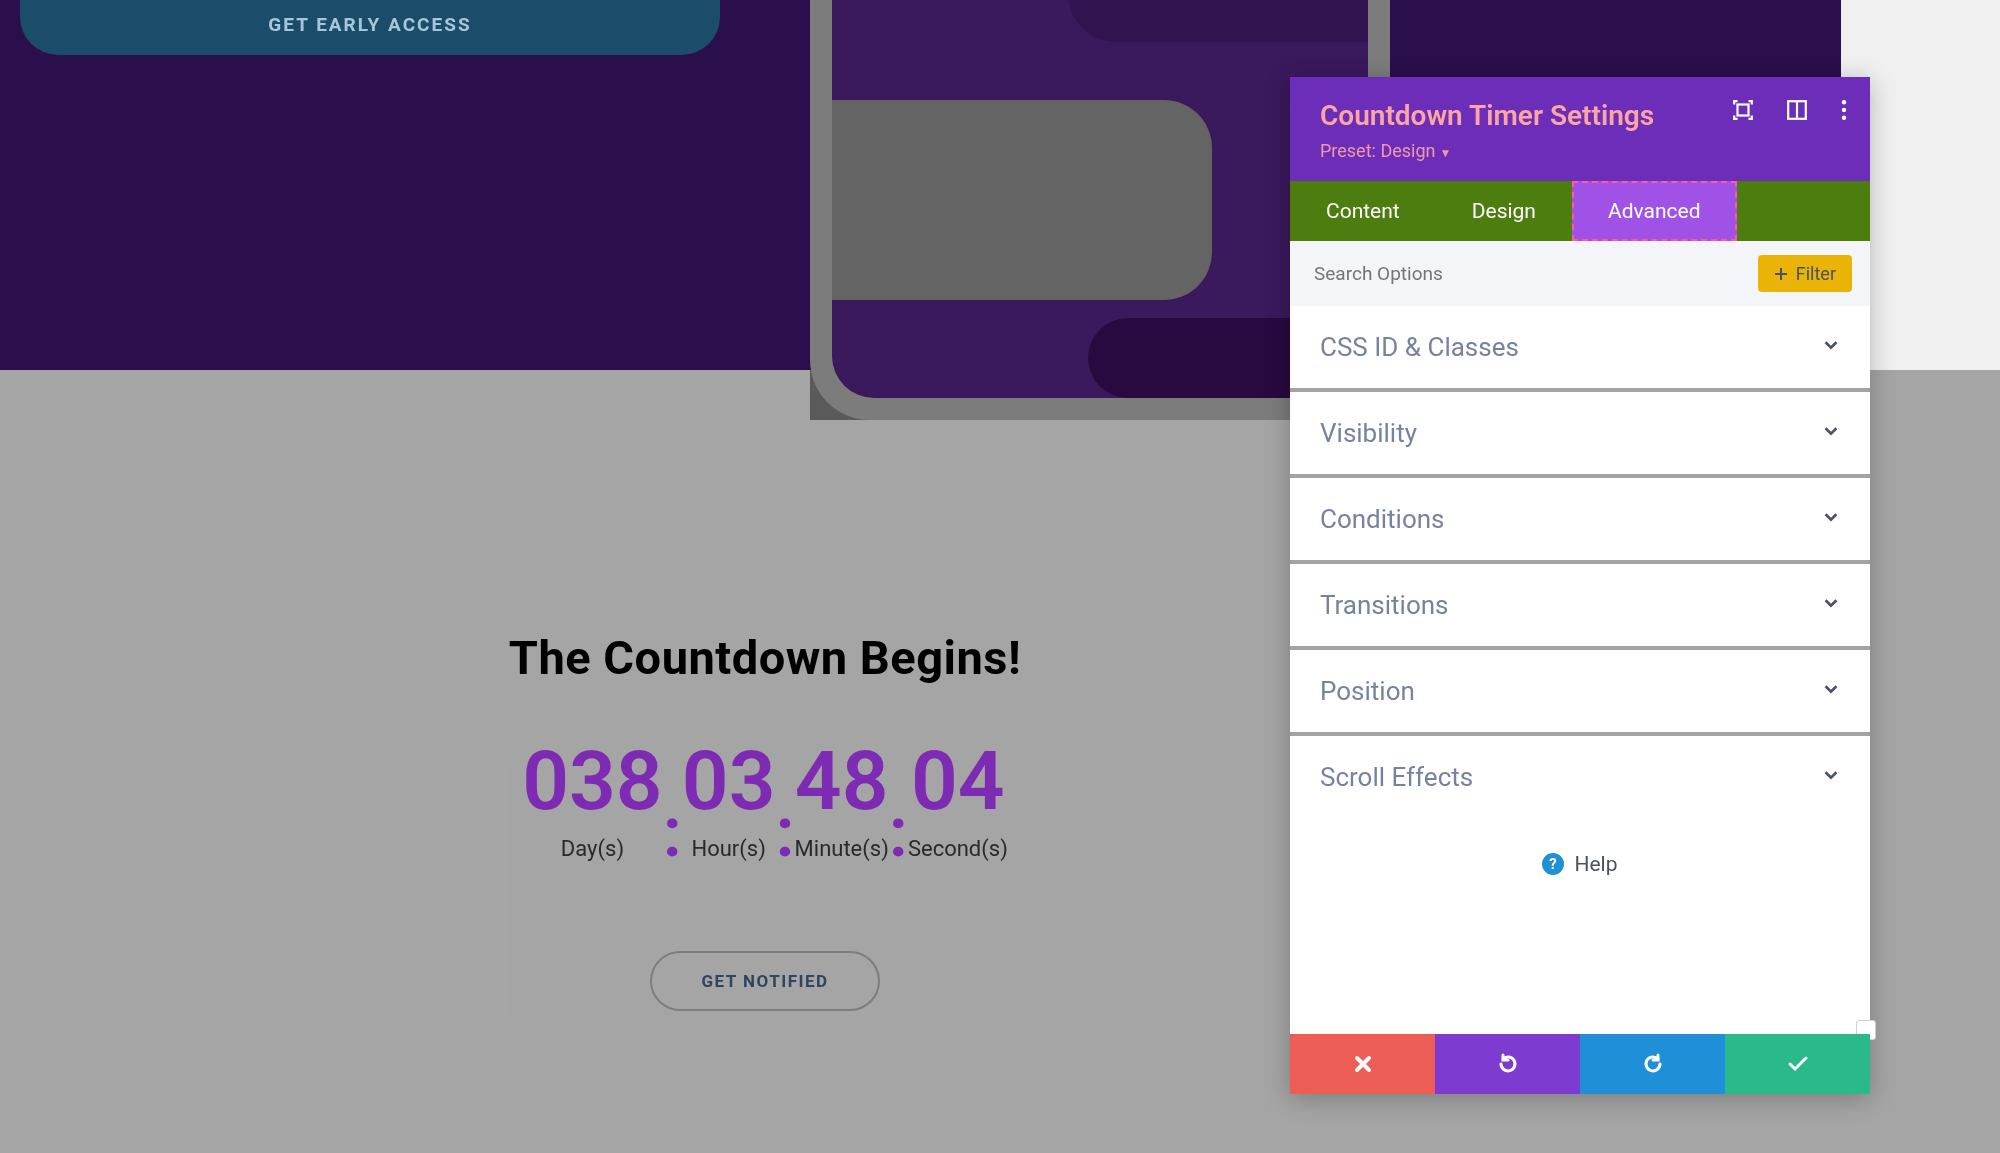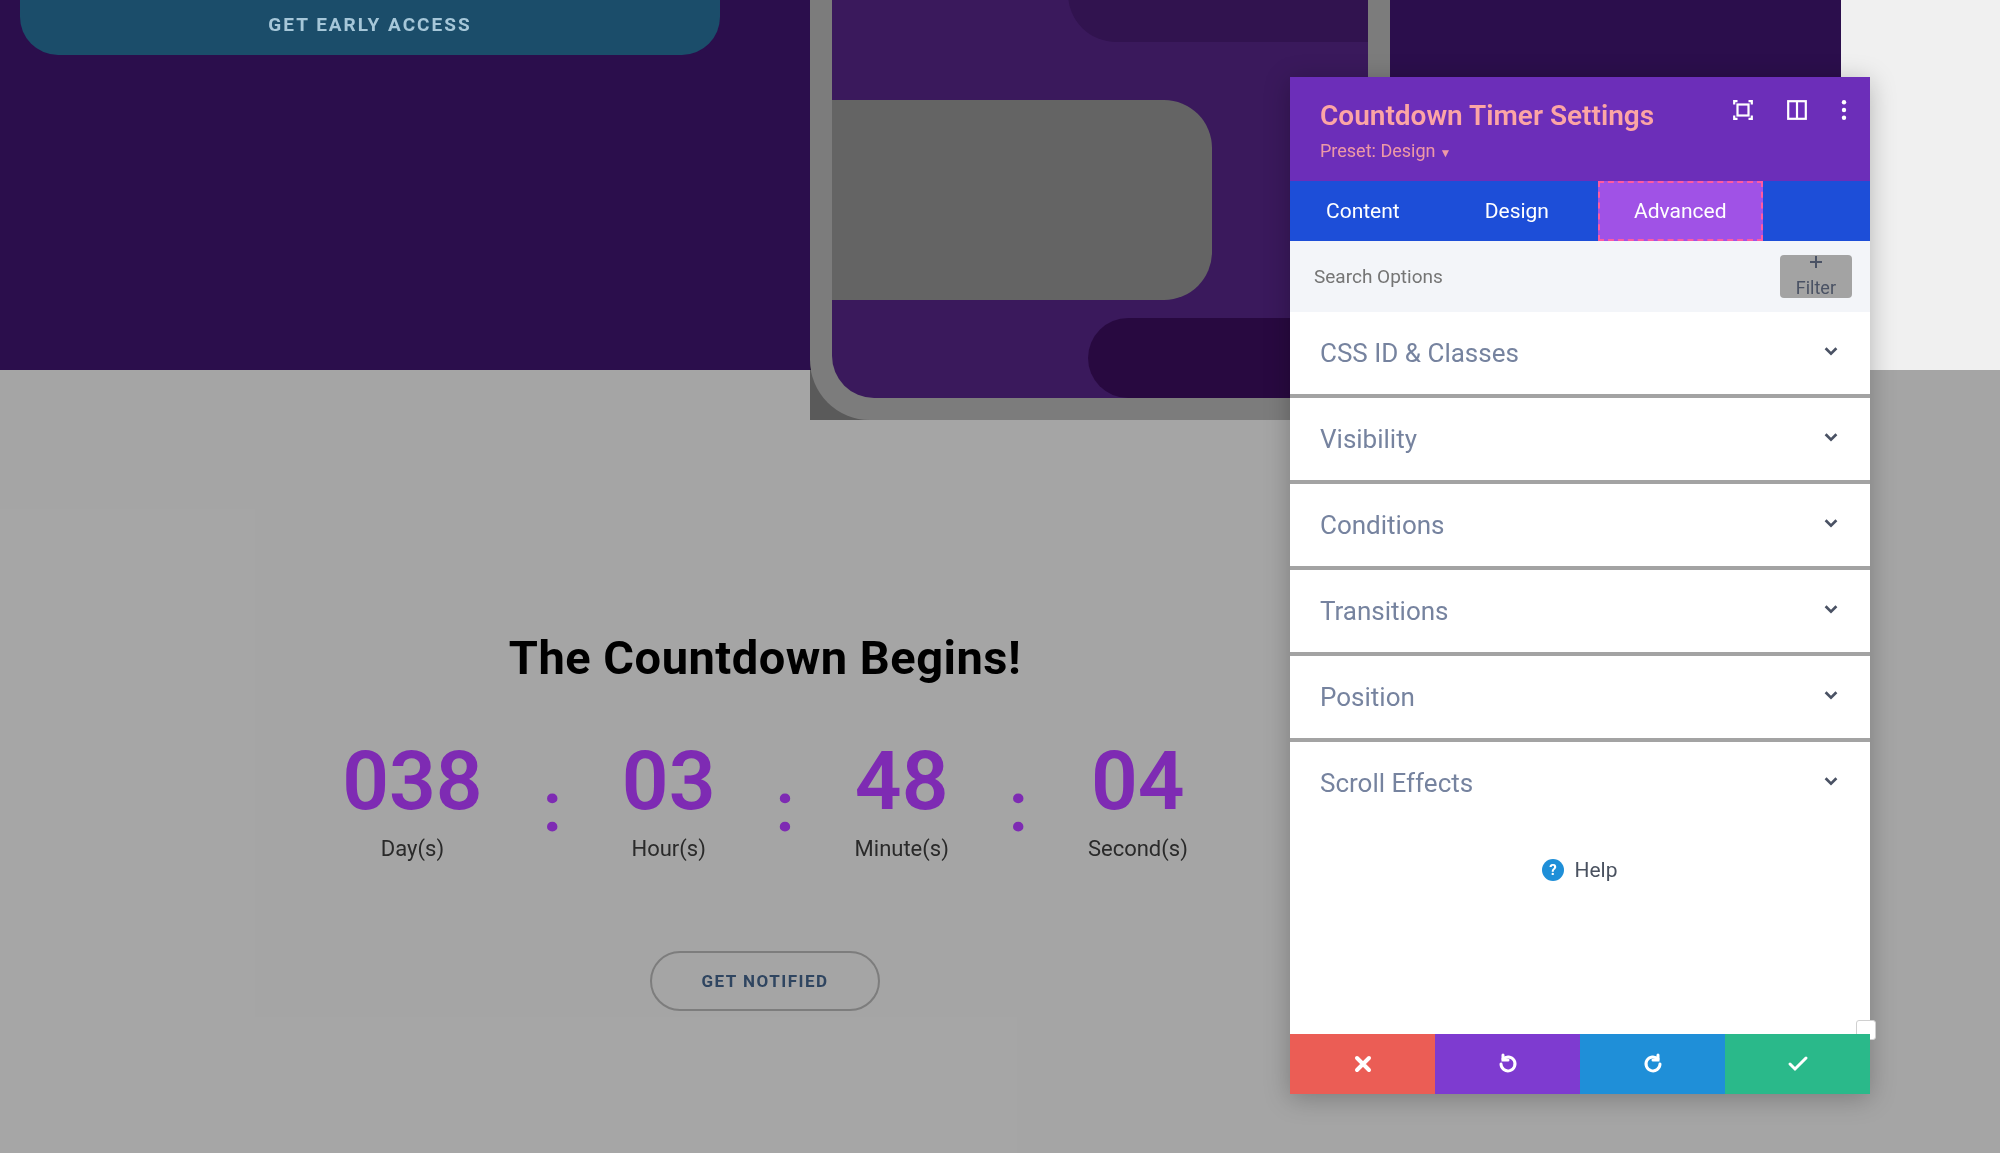--- a/index.html
+++ b/index.html
@@ -28,42 +28,42 @@
 .bubble.b1 { top: 0; right: 0; width: 300px; height: 120px; background: #5a2390; border-bottom-right-radius: 0; }
 .bubble.b2 { top: 178px; left: 0; width: 380px; height: 200px; background: #b7b7b7; border-top-left-radius: 0; border-bottom-left-radius: 0; }
 .bubble.b3 { bottom: 0; right: 0; width: 280px; height: 80px; background: #4a1276; }
 .phone-overlay { position:absolute; inset:0; background: rgba(0,0,0,0.45); }
 
 
 .lower { position: absolute; top: 370px; left: 0; width: 2000px; height: 783px; background: rgba(180,180,180,0.55); }
 .lower-inner { position:absolute; inset:0; background: rgba(0,0,0,0.20); }
 .countdown-wrap { position: absolute; top: 600px; left: 0; width: 1530px; text-align: center; }
 .countdown-title { font-size: 47px; font-weight: 700; color: #000000; letter-spacing: 0.5px; margin-top: 30px; }
-.timer { display: flex; justify-content: center; align-items: center; gap: 60px; margin-top: 55px; }
+.timer { display: flex; justify-content: center; align-items: flex-end; margin-top: 55px; }
 .seg { display: flex; flex-direction: column; align-items: center; }
 .seg-num { font-size: 82px; font-weight: 600; color: #7e2bb3; line-height: 1; }
 .seg-lab { font-size: 22px; color: #2a2a2a; margin-top: 14px; }
 .colon { font-size: 70px; color: #7e2bb3; line-height: 1; position: relative; top: 6px; font-weight: 600; }
 .notify-btn { margin: 90px auto 0; width: 230px; height: 60px; border: 2px solid #7d7d7d; border-radius: 40px; display:flex; align-items:center; justify-content:center; color:#2f4560; font-weight:700; font-size:17px; letter-spacing: 1.5px; }
 
 
 .panel { position: absolute; top: 77px; left: 1290px; width: 580px; background: #fff; box-shadow: 0 4px 24px rgba(0,0,0,0.25); z-index: 50; }
 .panel-head { background: #6c2eb9; color: #fca5a5; padding: 22px 30px 20px; position: relative; }
 .panel-title { font-size: 28px; font-weight: 600; }
 .panel-preset { font-size: 18px; margin-top: 8px; opacity: 0.9; }
 .panel-preset .caret { font-size: 12px; margin-left: 4px; }
 .panel-icons { position: absolute; top: 22px; right: 22px; display:flex; gap: 32px; align-items:center; }
 
-.tabs { display: flex; background: #1d4ed8; gap: 13px; }
+.tabs { display: flex; background: #4d7c0f; }
 .tab { flex: 0 0 auto; padding: 18px 36px; color: #fff; font-size: 21px; cursor: pointer; }
 .tab.active { background: #a052e6; outline: 2px dashed #ff5aa0; outline-offset: -2px; }
 
 .search-row { display:flex; align-items:center; background: #f3f5f9; padding: 14px 18px 14px 24px; }
 .search-input { flex:1; background: transparent; border: none; font-size: 19px; color: #9aa2b1; outline:none; }
-.filter-btn { background:#a3a3a3; border-radius: 4px; padding: 0 16px; color:#4a5264; font-size: 18px; display:flex; align-items:center; gap:8px; cursor:pointer;flex-direction:column; }
+.filter-btn { background:#eab308; border-radius: 4px; padding: 8px 16px; color:#4a5264; font-size: 18px; display:flex; align-items:center; gap:8px; cursor:pointer; }
 
 .opt-list { background:#fff; }
 .opt-row { display:flex; align-items:center; justify-content:space-between; padding: 26px 30px; border-bottom: 4px solid #a3a3a3; cursor:pointer; }
 .opt-row:last-child { border-bottom: none; }
 .opt-label { font-size: 26px; color:#76839f; }
 .chev { width: 18px; height: 18px; display:inline-block; }
 
 .help-row { display:flex; align-items:center; justify-content:center; gap:10px; padding: 34px 0 48px; font-size: 21px; color:#4a5260; }
 
 .panel-footer { position:absolute; bottom:0; left:0; width:580px; height:60px; display:flex; }

